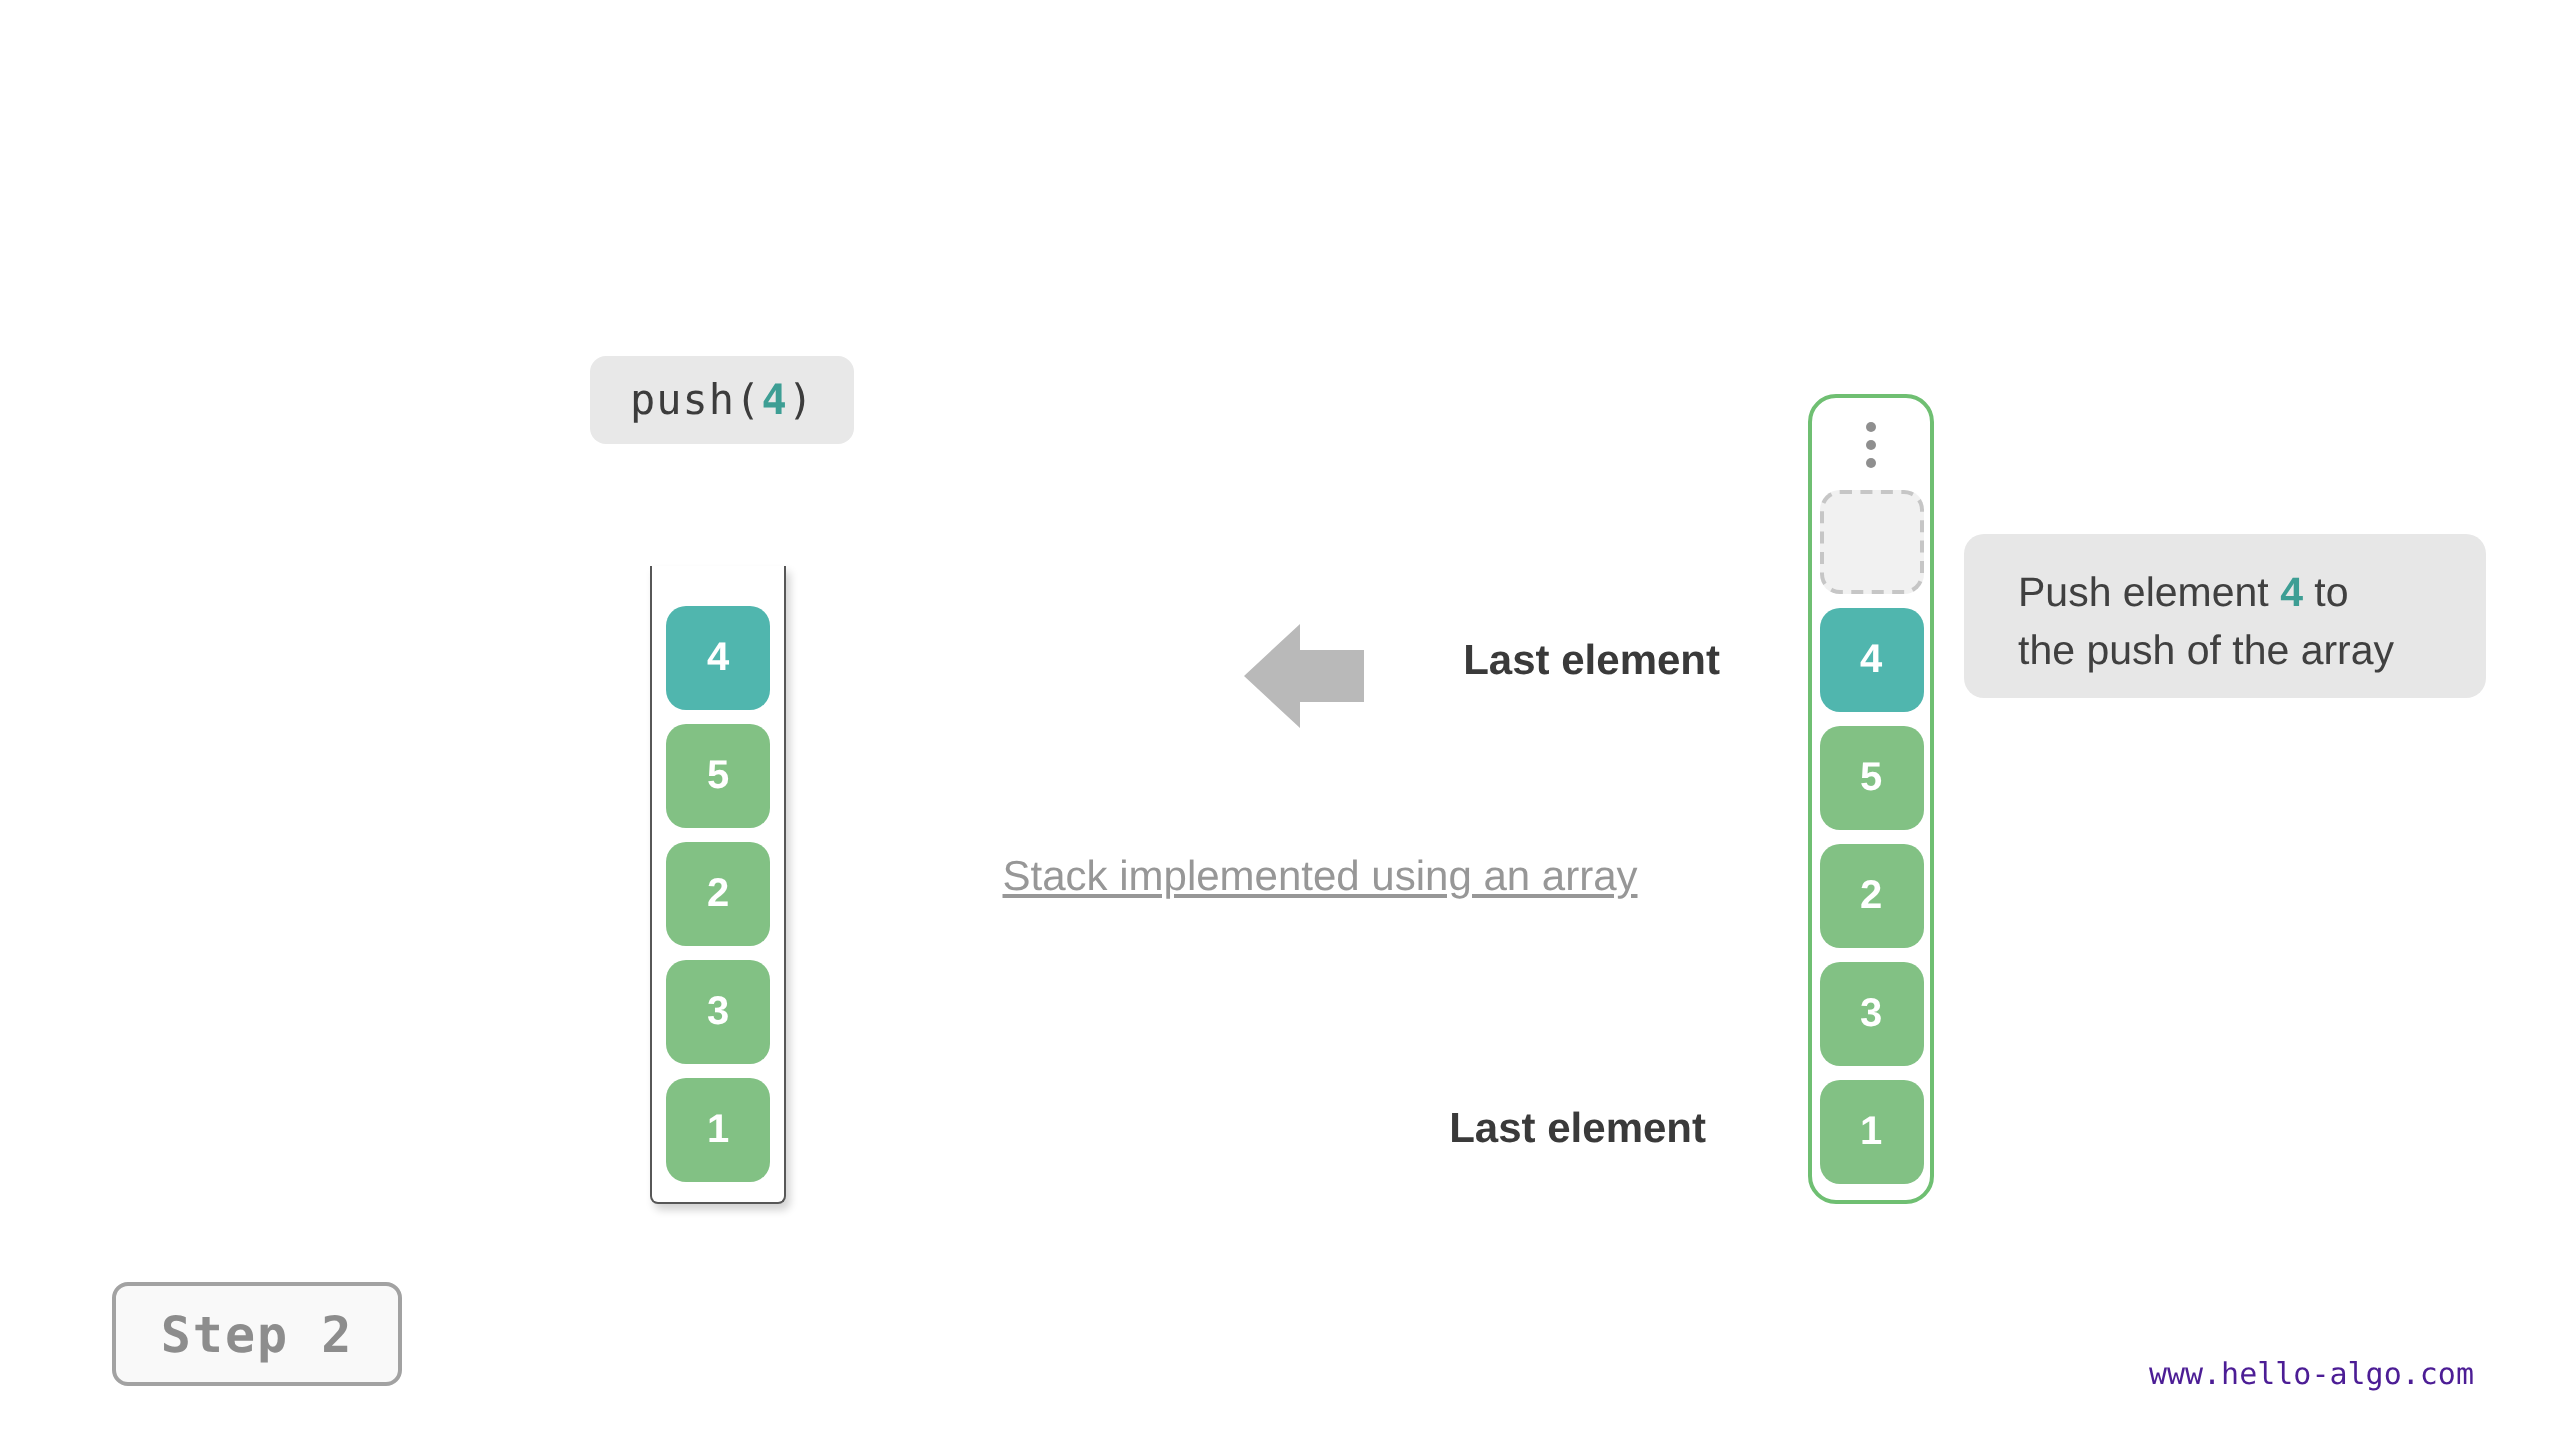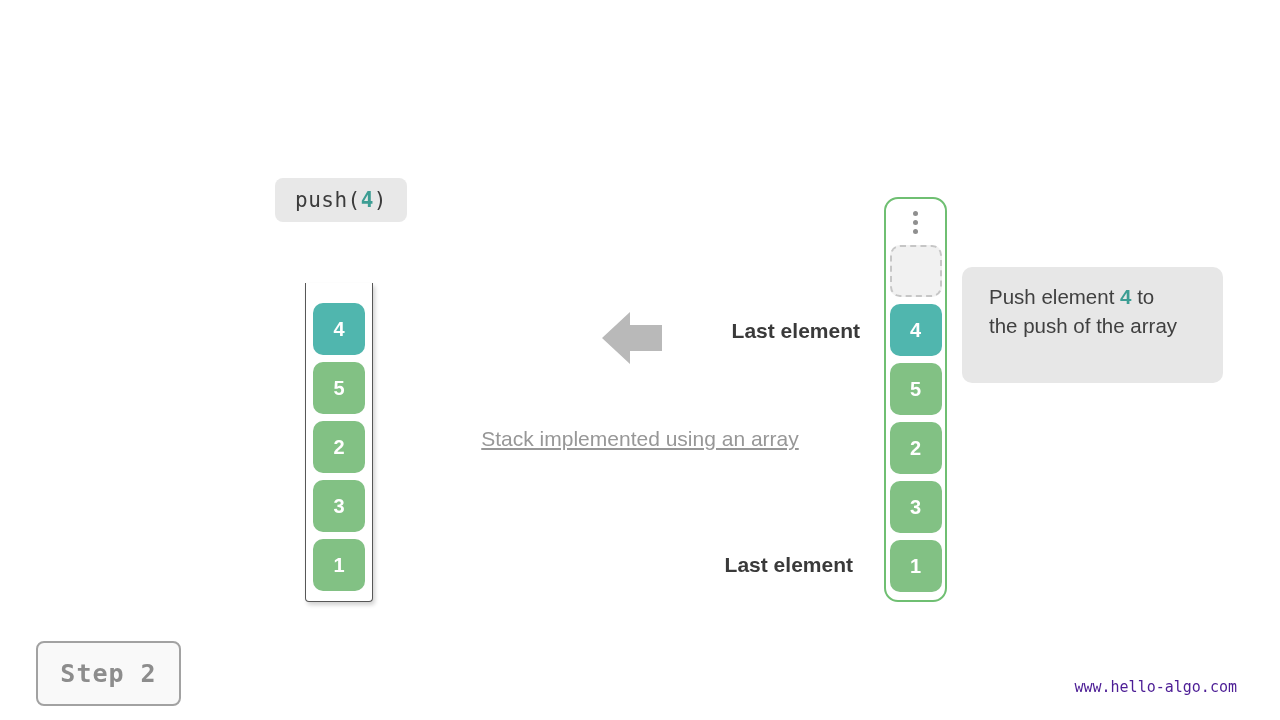--- a/index.html
+++ b/index.html
@@ -3,21 +3,21 @@
 <meta charset="utf-8">
 <style>
   * { margin: 0; padding: 0; box-sizing: border-box; }
   html, body { width: 1280px; height: 720px; }
   body {
     position: relative;
     background: #ffffff;
     font-family: "Liberation Sans", sans-serif;
     overflow: hidden;
   }
-  .abs { position: absolute; }
+  .abs { position: absolute; margin-left: 20px; }
 
   
   .push-label {
     left: 275px; top: 178px; width: 132px; height: 44px;
     background: #e8e8e8; border-radius: 8px;
     display: flex; align-items: center; justify-content: center;
     font-family: "DejaVu Sans Mono", monospace;
     font-size: 21px; color: #3c3c3c; letter-spacing: 0.5px;
   }
   .push-label .val { color: var(--teal-text); font-weight: bold; }
@@ -66,30 +66,30 @@
   }
   .last-element { right: 420px; top: 319px; }
   .first-element { right: 427px; top: 553px; }
   .caption {
     left: 440px; top: 427px; width: 400px; text-align: center;
     font-size: 21px; color: #979797; white-space: nowrap; text-decoration: underline;
   }
 
   
   .callout {
-    left: 962px; top: 267px; width: 261px; height: 116px;
+    left: 962px; top: 267px; width: 261px; height: 82px;
     background: #e7e7e7; border-radius: 10px;
     padding: 15px 0 16px 27px;
     font-size: 20.5px; color: #404040; line-height: 29px;
   }
   .callout .val { color: var(--teal-text); font-weight: bold; }
 
   
   .step-box {
-    left: 36px; top: 641px; width: 145px; height: 65px;
+    left: 36px; top: 641px; width: 145px; height: 52px;
     border: 2px solid #a2a2a2; border-radius: 8px; background: #f9f9f9;
     display: flex; align-items: center; justify-content: center;
     font-family: "DejaVu Sans Mono", monospace;
     font-size: 25px; font-weight: bold; color: #8d8d8d; letter-spacing: 1px;
   }
 
   
   .watermark {
     right: 43px; top: 678px;
     font-family: "DejaVu Sans Mono", monospace;

